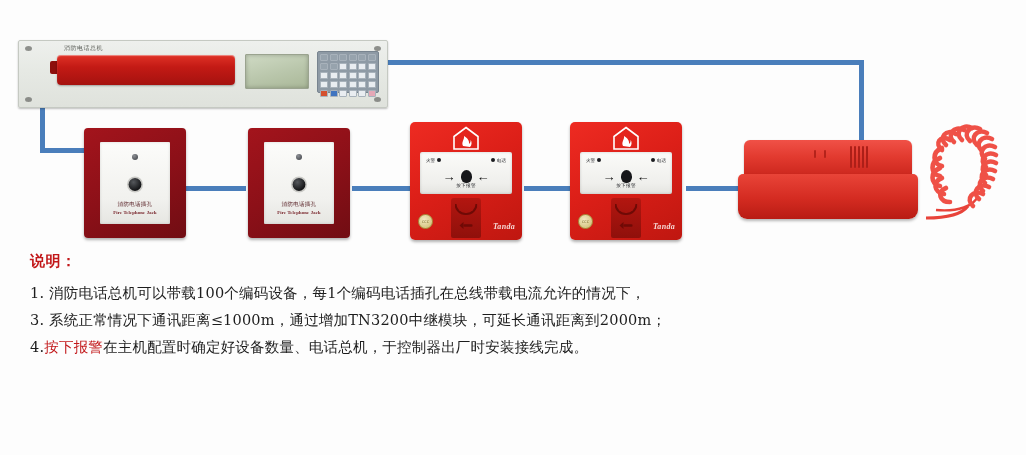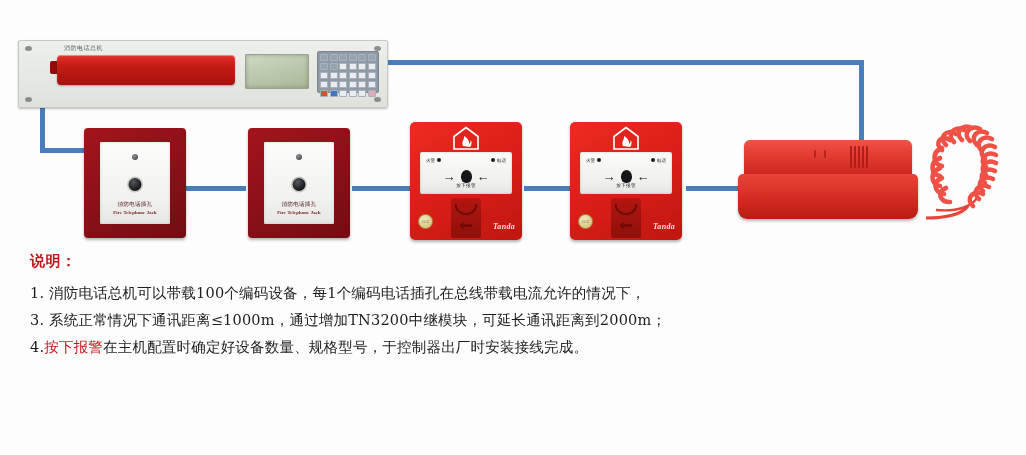--- a/index.html
+++ b/index.html
@@ -408,16 +408,16 @@
       <path d="M26 60 C16 64 18 74 28 76"></path>
       <path d="M30 70 C20 74 24 84 34 84"></path>
     </g>
   </svg>
 
 
   <div class="notes">
     <div class="notes-head">说明：</div>
     <div class="note-line">1. 消防电话总机可以带载100个编码设备，每1个编码电话插孔在总线带载电流允许的情况下，</div>
     <div class="note-line">3. 系统正常情况下通讯距离≤1000m，通过增加TN3200中继模块，可延长通讯距离到2000m；</div>
-    <div class="note-line"><span>4.</span><span class="hl-red">按下报警</span><span>在主机配置时确定好设备数量、规格型号，于控制器出厂时安装接线完成。</span></div>
+    <div class="note-line"><span>4.</span><span class="hl-red">按下报警</span><span>在主机配置时确定好设备数量、电话总机，于控制器出厂时安装接线完成。</span></div>
   </div>
 
 </div>
 
 </body></html>

